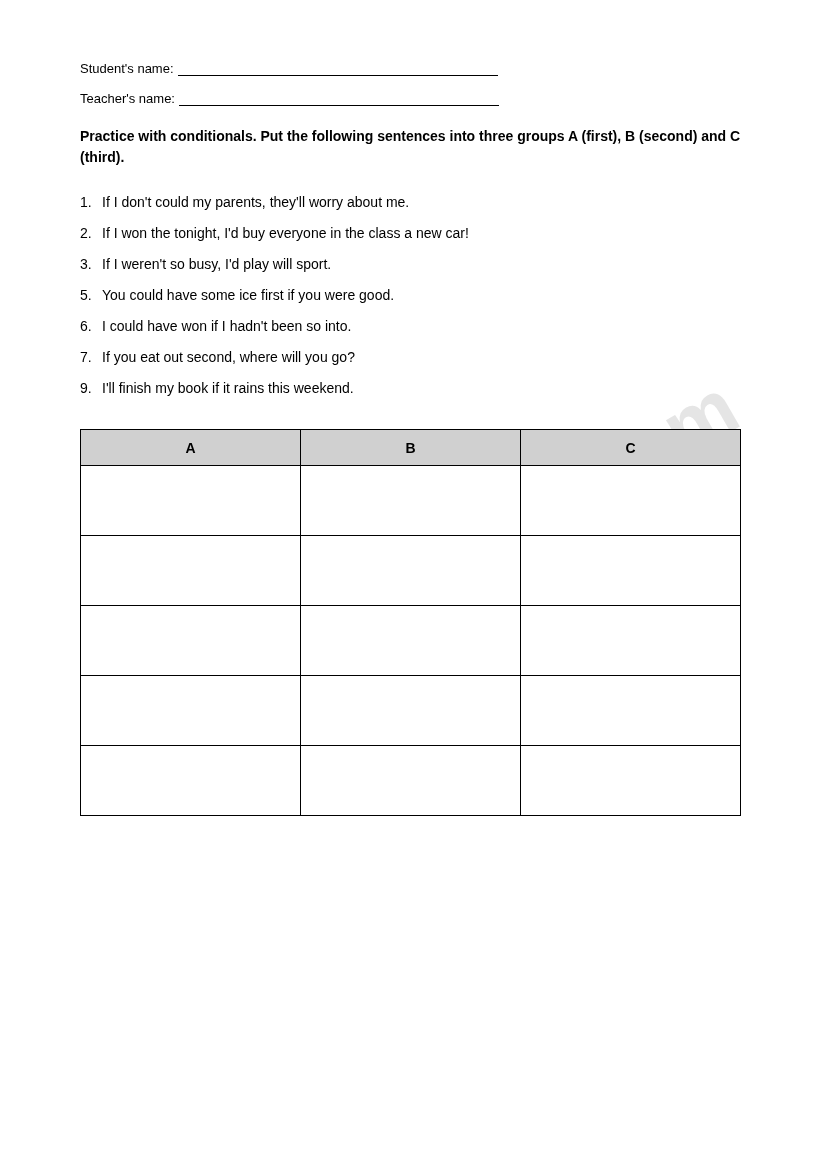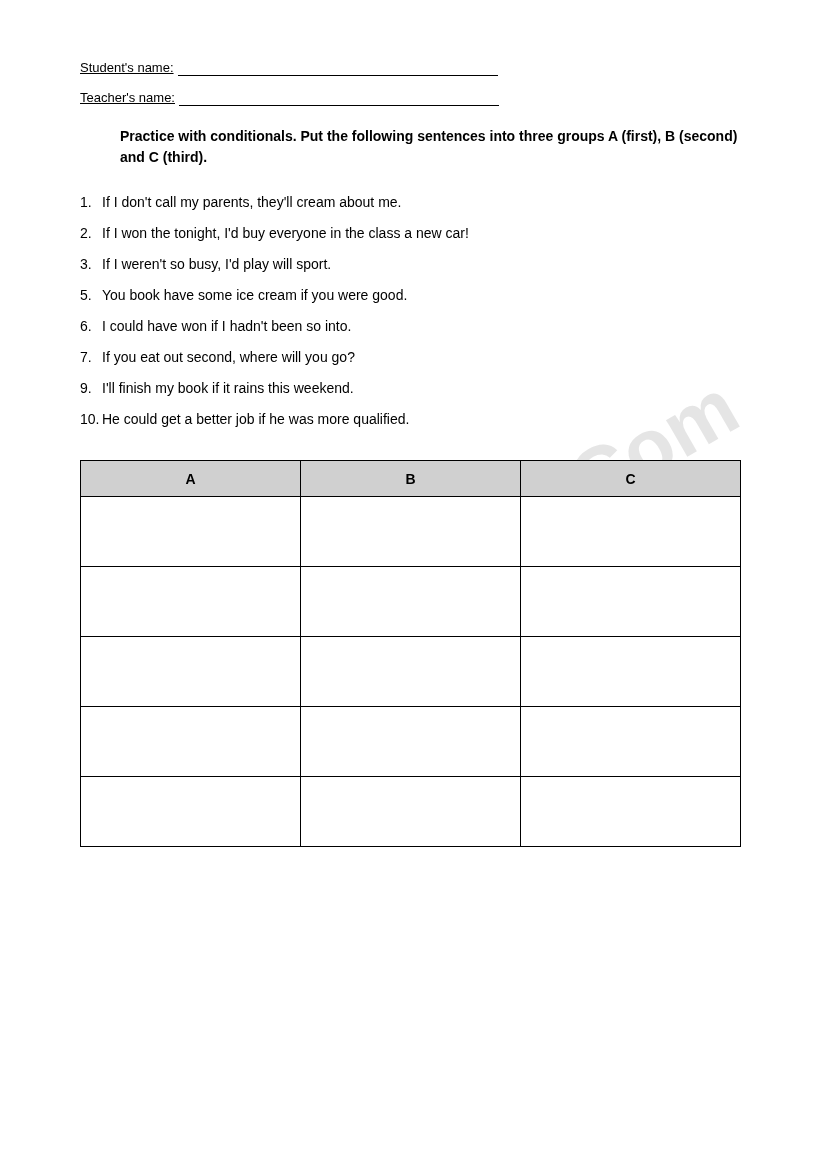--- a/index.html
+++ b/index.html
@@ -36,43 +36,41 @@
     }
 
     .content {
       position: relative;
       z-index: 1;
     }
 
     .field-row {
       margin-bottom: 14px;
       display: flex;
-      align-items: flex-start;
-      text-decoration: underline;
+      align-items: flex-end;
     }
 
     .field-label {
       font-size: 13px;
       white-space: nowrap;
       margin-right: 4px;
     }
 
     .field-line {
       border-bottom: 1px solid #000;
       flex: 1;
       max-width: 320px;
       height: 16px;
     }
 
     .instructions {
       margin-top: 20px;
       margin-bottom: 24px;
       font-size: 14px;
       line-height: 1.5;
-      margin-left: 40px;
     }
 
     .instructions strong {
       font-weight: bold;
     }
 
     .sentences-list {
       list-style: none;
       margin-bottom: 30px;
     }
@@ -139,28 +137,27 @@
   <div class="field-row">
     <span class="field-label">Teacher's name:</span>
     <div class="field-line"></div>
   </div>
 
   <div class="instructions">
     <strong>Practice with conditionals. Put the following sentences into three groups A (first), B (second) and C (third).</strong>
   </div>
 
   <ol class="sentences-list">
-  <li><span class="sentence-num">1.</span><span>If I don't call my parents, they'll cream about me.</span></li>
+  <li><span class="sentence-num">1.</span><span>If I don't could my parents, they'll worry about me.</span></li>
       <li><span class="sentence-num">2.</span><span>If I won the tonight, I'd buy everyone in the class a new car!</span></li>
       <li><span class="sentence-num">3.</span><span>If I weren't so busy, I'd play will sport.</span></li>
-      <li><span class="sentence-num">5.</span><span>You book have some ice cream if you were good.</span></li>
+      <li><span class="sentence-num">5.</span><span>You could have some ice first if you were good.</span></li>
       <li><span class="sentence-num">6.</span><span>I could have won if I hadn't been so into.</span></li>
       <li><span class="sentence-num">7.</span><span>If you eat out second, where will you go?</span></li>
       <li><span class="sentence-num">9.</span><span>I'll finish my book if it rains this weekend.</span></li>
-      <li><span class="sentence-num">10.</span><span>He could get a better job if he was more qualified.</span></li>
     </ol>
 
   <div class="table-container">
     <table>
       <colgroup>
         <col>
           <col>
           <col>
       </colgroup>
       <thead>

